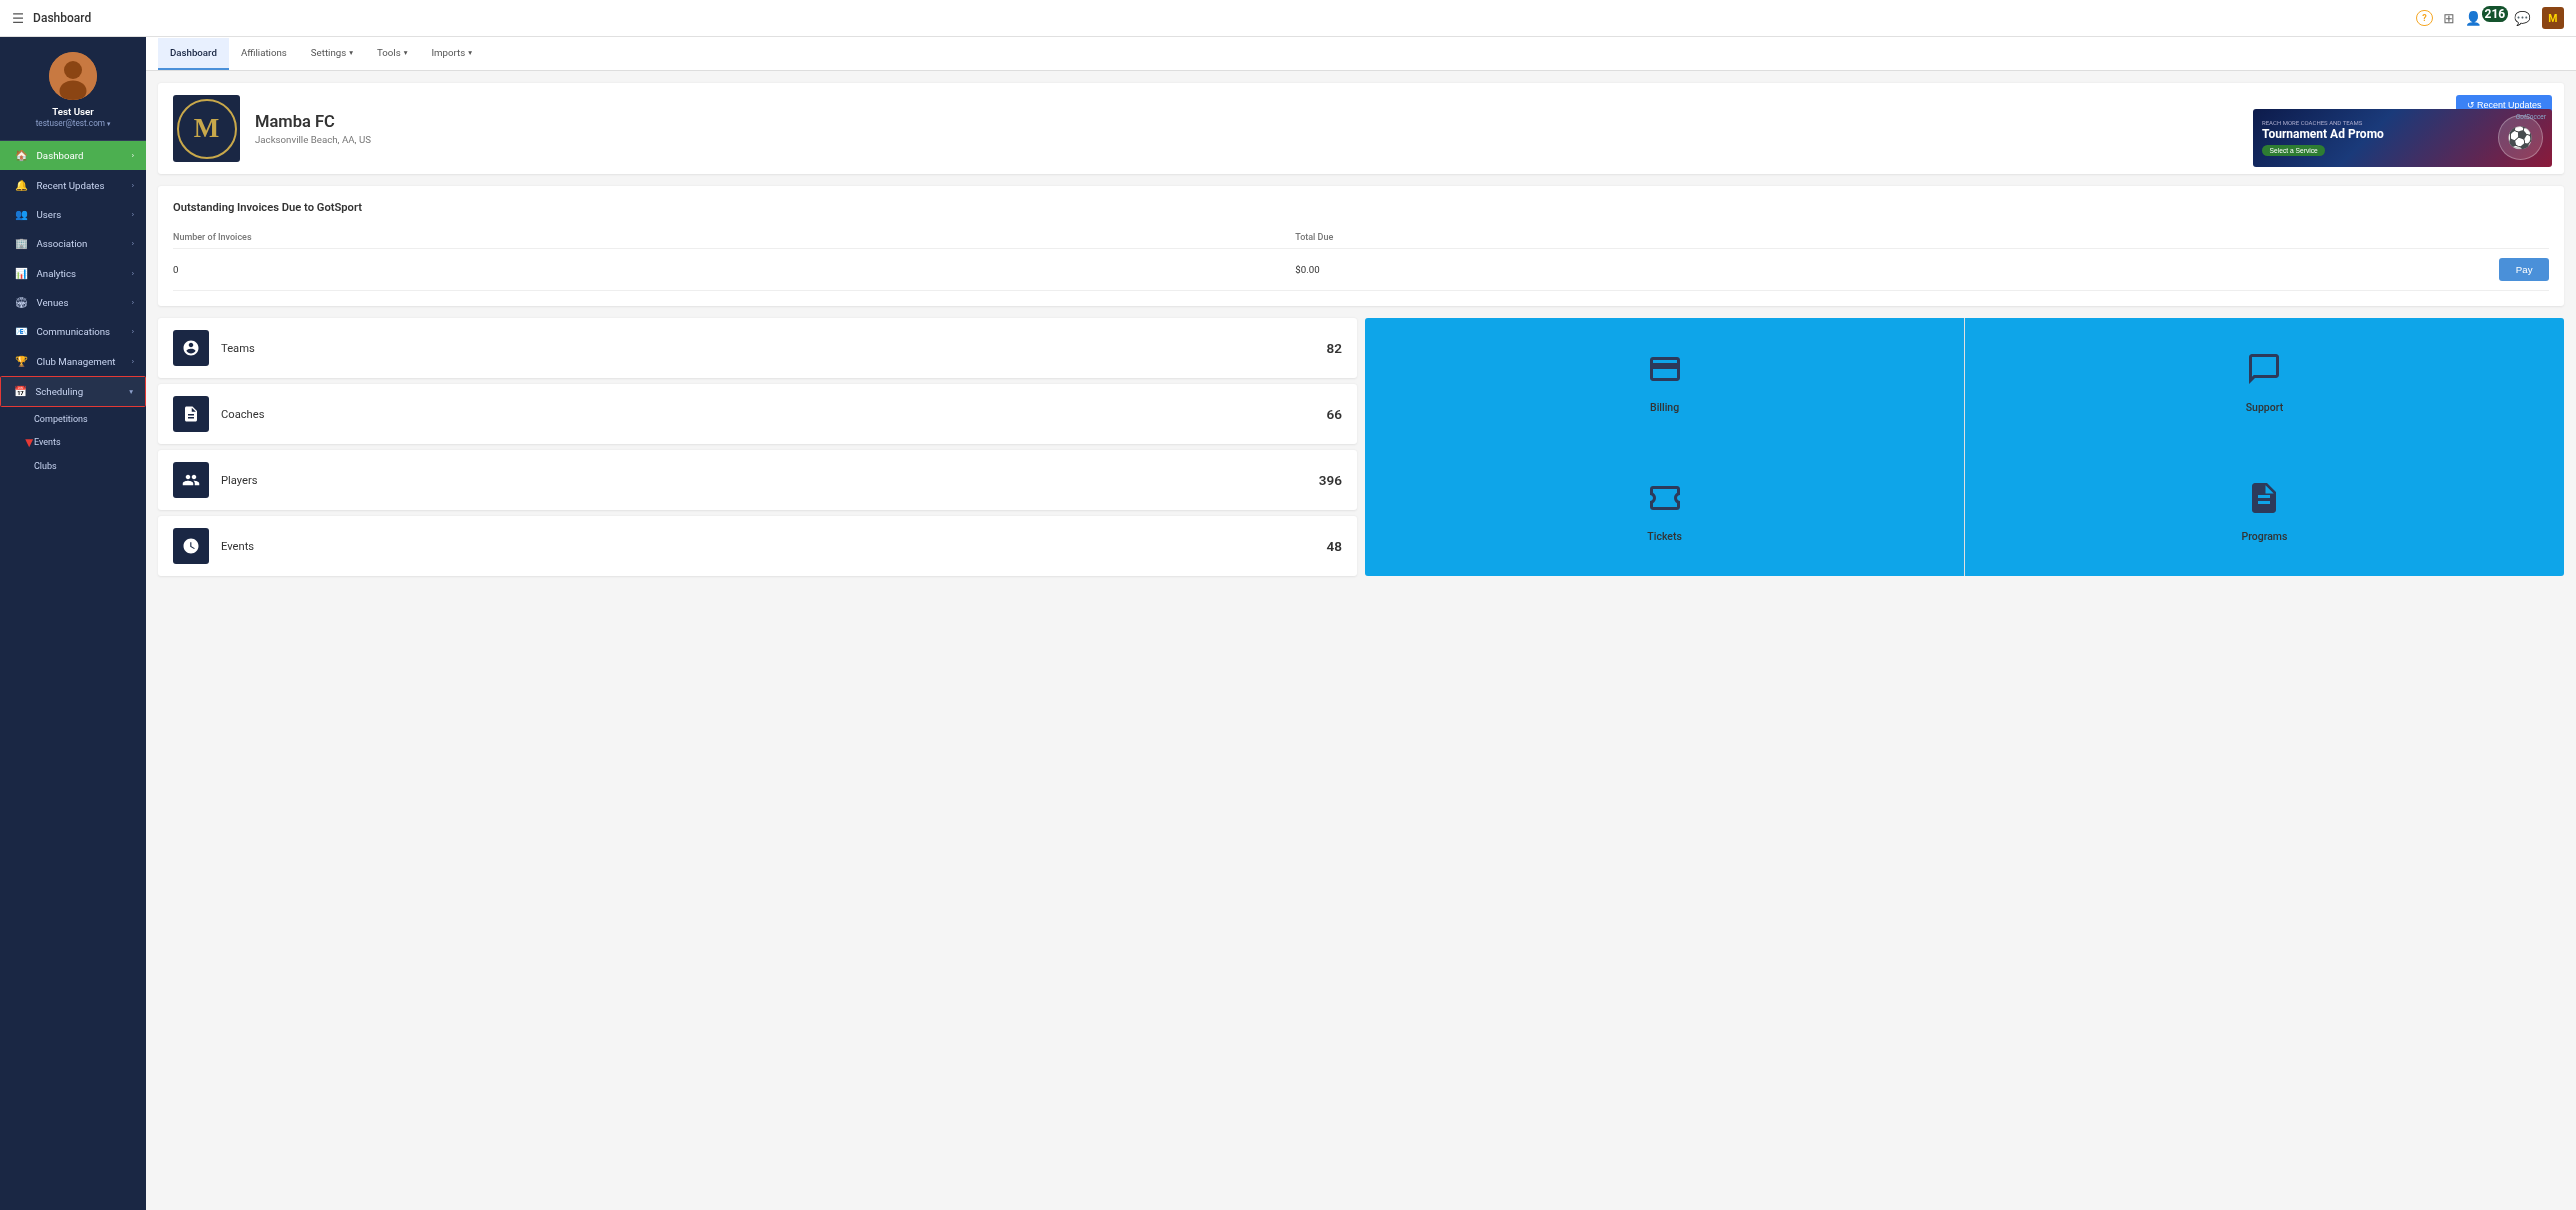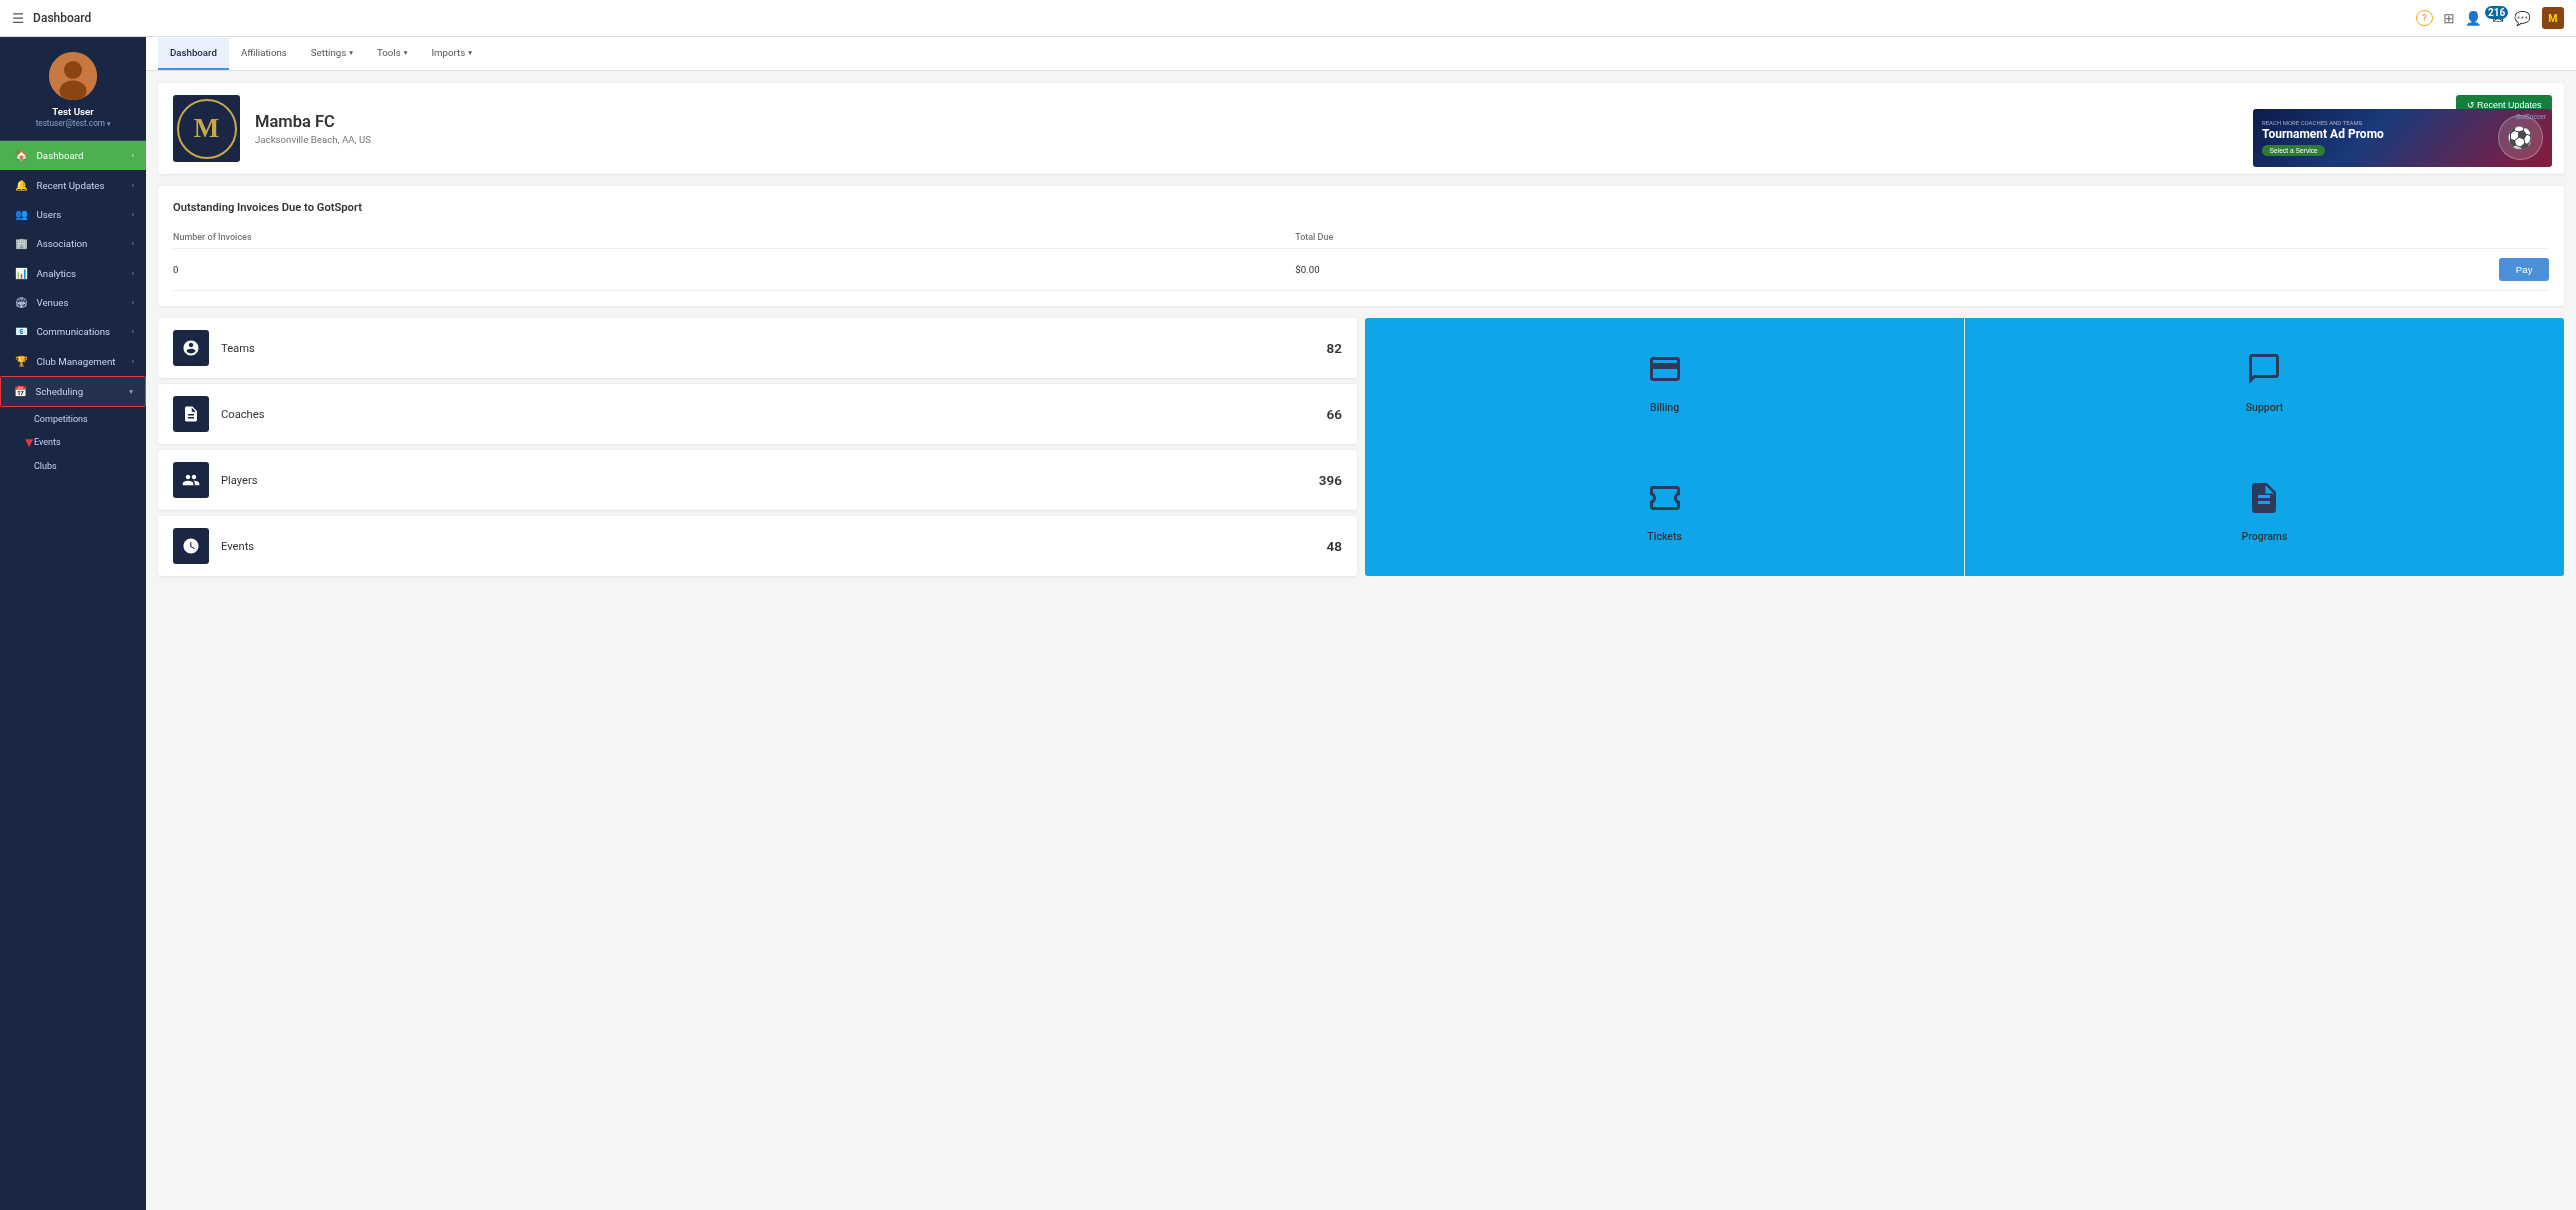--- a/index.html
+++ b/index.html
@@ -14,21 +14,21 @@
       align-items: center;
       padding: 0 12px;
       flex-shrink: 0;
       z-index: 100;
     }
     .top-header .menu-icon { font-size: 13.5px; color: #555; margin-right: 9px; cursor: pointer; }
     .top-header .page-title { font-size: 12px; color: #333; font-weight: 500; flex: 1; }
     .top-header .header-icons { display: flex; align-items: center; gap: 10.5px; }
     .top-header .header-icons .icon { font-size: 13.5px; color: #666; cursor: pointer; }
     .top-header .badge-icon { position: relative; }
-    .top-header .badge { background: #0369a1; color: #fff; border-radius: 7.5px; font-size: 10px; padding: 0.7px 3px; position: absolute; top: -3.7px; right: -4.5px; font-weight: bold; }
+    .top-header .badge { background: #14532d; color: #fff; border-radius: 7.5px; font-size: 12px; padding: 0.7px 3px; position: absolute; top: -3.7px; right: -4.5px; font-weight: bold; }
     .top-header .avatar-small { width: 22.5px; height: 22.5px; border-radius: 3px; background: #8B4513; display: flex; align-items: center; justify-content: center; color: #FFD700; font-weight: bold; font-size: 10.5px; }
 
     
     .main-layout { display: flex; flex: 1; overflow: hidden; }
 
     
     .sidebar {
       width: 146px;
       background: #1a2744;
       flex-shrink: 0;
@@ -130,21 +130,21 @@
       border-radius: 50%;
       border: 2.2px solid #c8a84b;
       display: flex; align-items: center; justify-content: center;
       font-size: 27px; font-weight: bold; color: #c8a84b;
       font-family: serif;
     }
     .club-info .club-name { font-size: 16.5px; font-weight: 600; color: #333; margin-bottom: 3px; }
     .club-info .club-location { font-size: 9.7px; color: #777; }
     .recent-updates-btn {
       position: absolute; top: 12px; right: 12px;
-      background: #15803d; color: #fff;
+      background: #3b82f6; color: #fff;
       border: none; border-radius: 3px;
       padding: 5.2px 10.5px; font-size: 9px; cursor: pointer;
       display: flex; align-items: center; gap: 4.5px;
     }
 
     
     .invoices-card {
       background: #fff;
       border-radius: 3px;
       padding: 15px;

